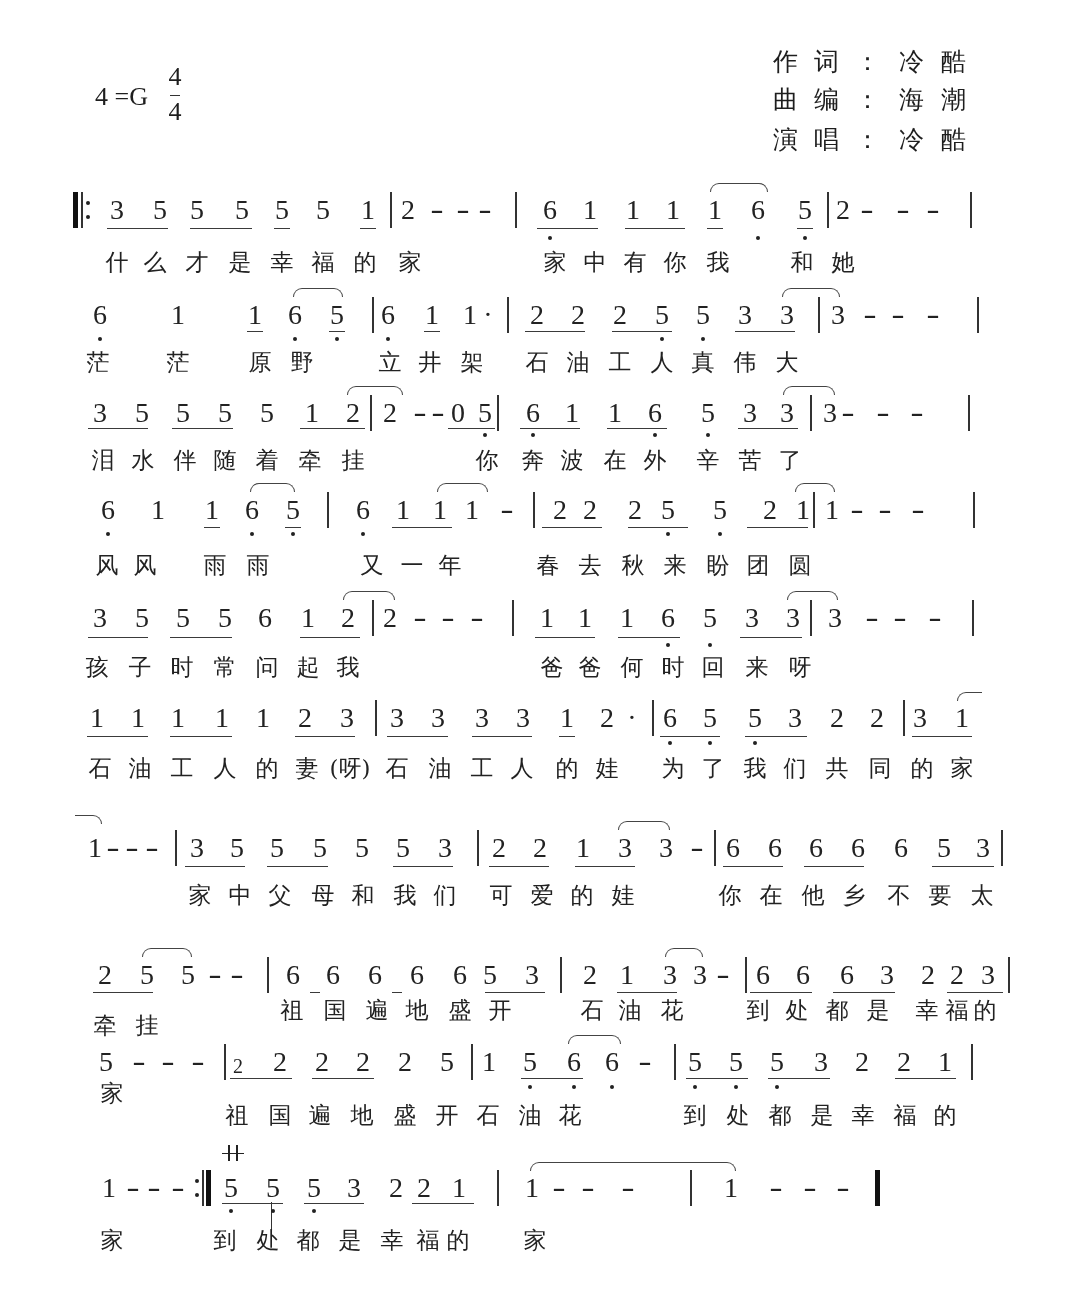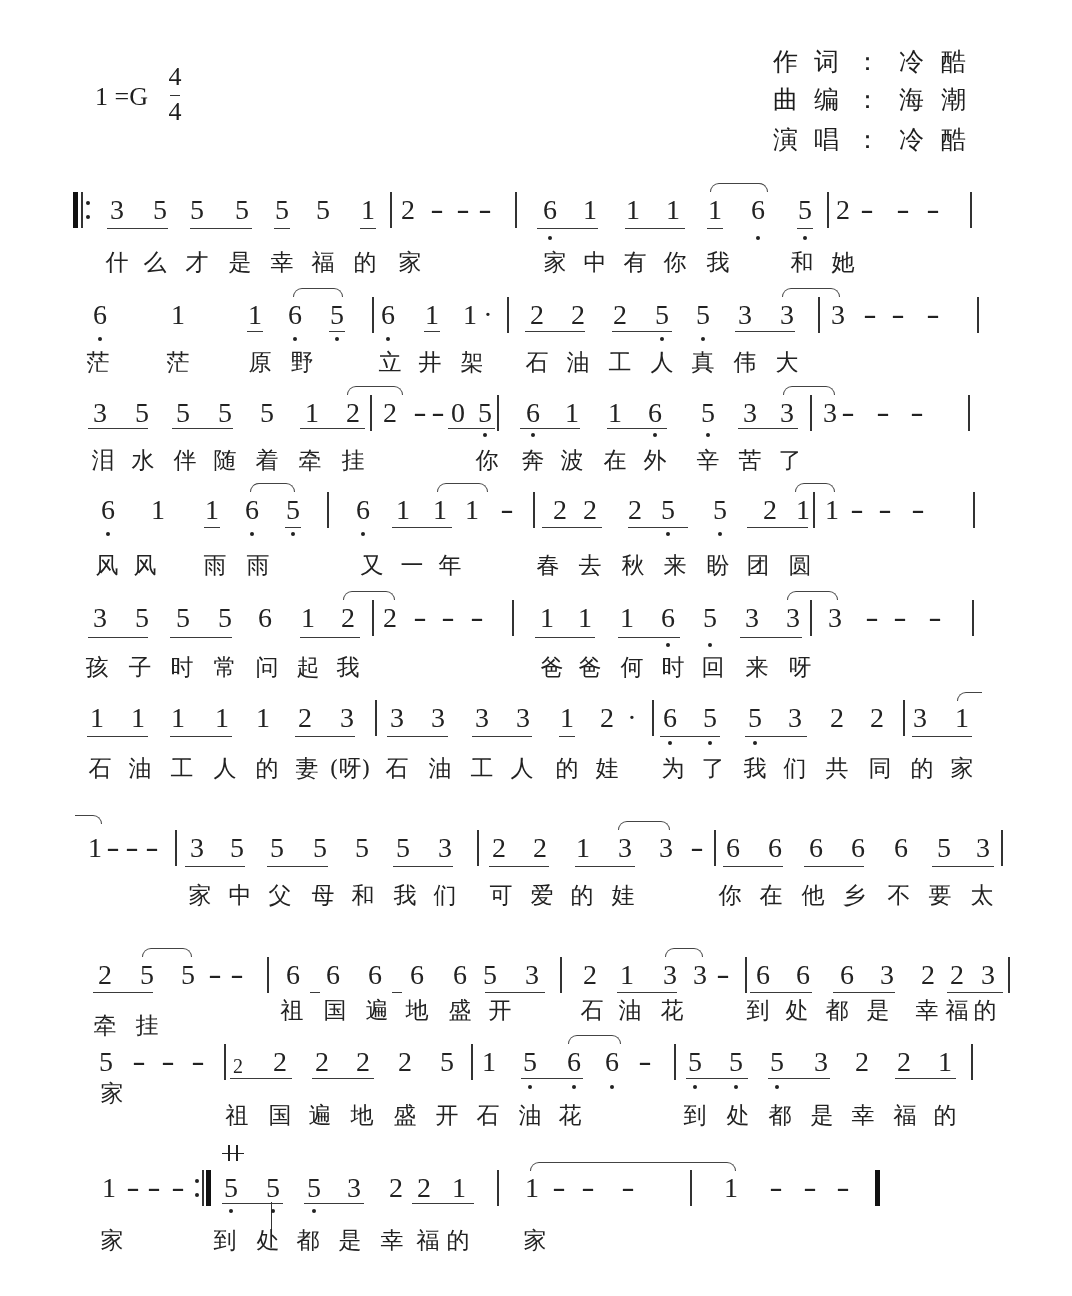--- a/index.html
+++ b/index.html
@@ -22,21 +22,21 @@
     .tie { position: absolute; height: 9px; border: 1.5px solid #444; border-bottom: none; border-radius: 10px 10px 0 0; box-sizing: border-box; }
     .tie.open-r { border-right: none; border-radius: 10px 0 0 0; }
     .tie.open-l { border-left: none; border-radius: 0 10px 0 0; }
     .segno-h { position: absolute; height: 0; border-top: 1.5px solid #222; }
     .segno-v { position: absolute; width: 1.5px; background: #222; }
   </style>
 </head>
 <body>
 
 <div class="page">
-  <div class="key">1 =G</div>
+  <div class="key">4 =G</div>
   <div class="ts" style="top:63px;">4</div>
   <div class="ts-line"></div>
   <div class="ts" style="top:98px;">4</div>
 
   <div class="credit-role" style="top:48px;">作词：</div>
   <div class="credit-name" style="top:48px;">冷酷</div>
   <div class="credit-role" style="top:86px;">曲编：</div>
   <div class="credit-name" style="top:86px;">海潮</div>
   <div class="credit-role" style="top:126px;">演唱：</div>
   <div class="credit-name" style="top:126px;">冷酷</div>

